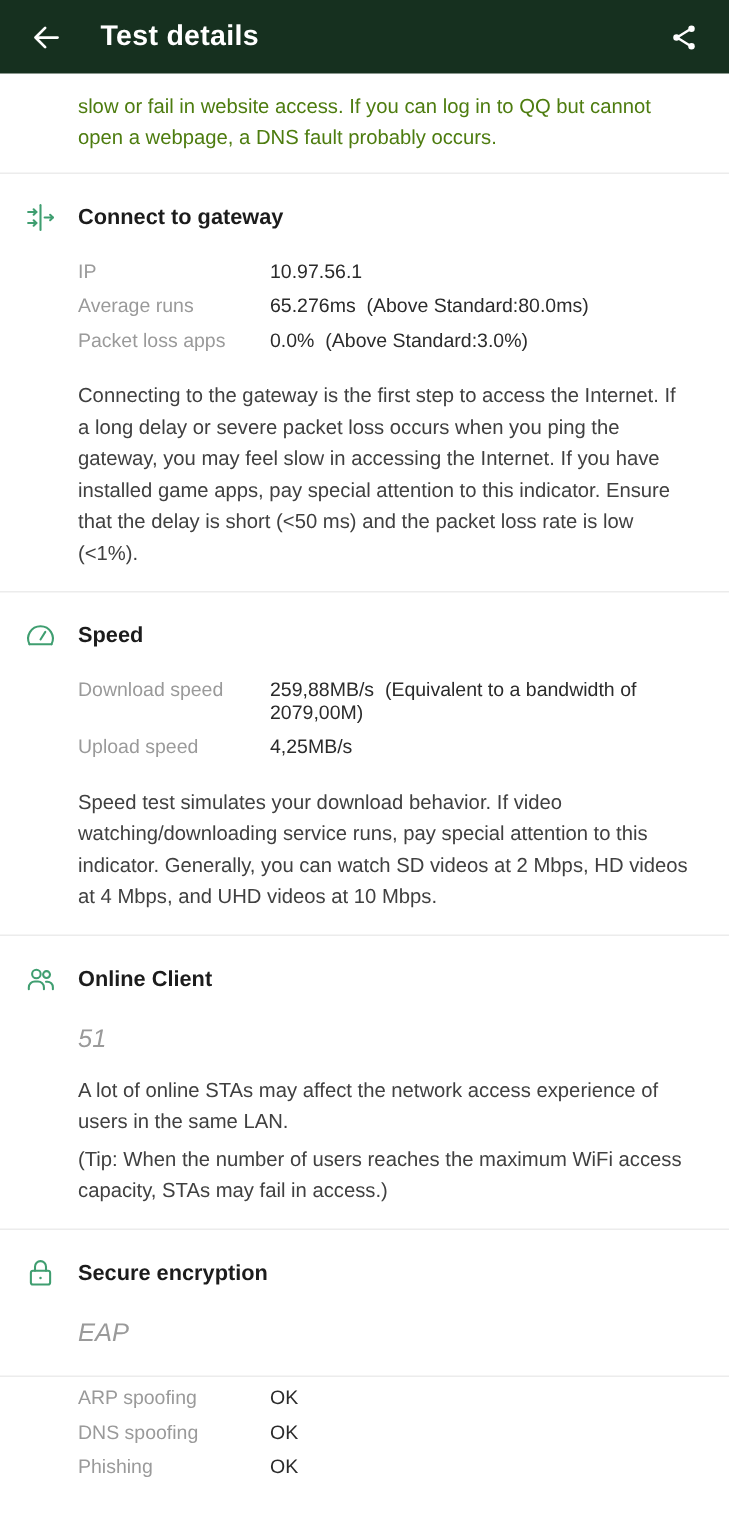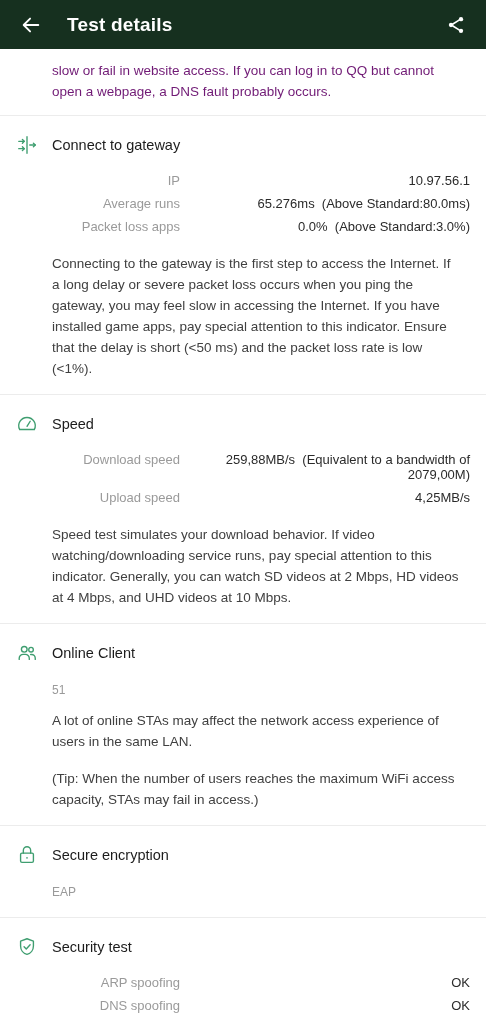--- a/index.html
+++ b/index.html
@@ -47,21 +47,21 @@
     transform: translateY(-50%);
     width: 28px; height: 28px;
     display: flex; align-items: center; justify-content: center;
     cursor: pointer;
   }
 
   
   .content { padding: 0; }
 
   .partial-text {
-    color: #701a75;
+    color: #4d7c0f;
     font-size: 13.5px;
     line-height: 21px;
     padding: 11px 52px 13px 52px;
   }
 
   .divider {
     height: 1px;
     background: #ececec;
     width: 100%;
   }
@@ -76,53 +76,54 @@
   }
   .sec-icon {
     width: 26px; height: 26px;
     flex: 0 0 26px;
     display: flex; align-items: center; justify-content: center;
   }
   .sec-title {
     font-size: 14.5px;
     color: #1c1c1c;
     margin-left: 12px;
-    font-weight: normal;
-  }
-
-  .rows { padding: 2px 0 6px 0; text-align: right; }
+    font-weight: bold;
+  }
+
+  .rows { padding: 2px 0 6px 0; }
   .row {
     display: flex;
     align-items: baseline;
     padding: 4px 16px 4px 52px;
     font-size: 13px;
   }
   .row .lbl {
     color: #9a9a9a;
     width: 128px;
     flex: 0 0 128px;
   }
   .row .val {
     color: #2b2b2b;
     flex: 1;
   }
 
   .single-val {
     color: #9a9a9a;
-    font-size: 12px;
+    font-size: 17px;
     padding: 8px 16px 4px 52px;
+    font-style: italic;
   }
 
   .desc {
     color: #404040;
     font-size: 13.5px;
     line-height: 21px;
     padding: 9px 26px 15px 52px;
   }
-  .desc p + p { margin-top: 16px; }
+  .desc p + p { margin-top: 4px; }
 
   
   .footer { padding-top: 18px; }
 </style>
 </head>
 <body>
 
 <div class="screen">
 
   <div class="appbar">
@@ -236,29 +237,20 @@
             <circle cx="12" cy="15.2" r="0.9" fill="#3f9e70" stroke="none"></circle>
           </svg>
         </span>
         <span class="sec-title">Secure encryption</span>
       </div>
       <div class="single-val" style="padding-bottom:18px;">EAP</div>
     </div>
     <div class="divider"></div>
 
     <div class="section">
-      <div class="sec-head">
-        <span class="sec-icon">
-          <svg width="22" height="22" viewBox="0 0 24 24" fill="none" stroke="#3f9e70" stroke-width="1.5" stroke-linecap="round" stroke-linejoin="round">
-            <path d="M12 3l7 2.6v5.2c0 4.4-2.9 8.2-7 9.2-4.1-1-7-4.8-7-9.2V5.6z"></path>
-            <polyline points="8.8 11.8 11.2 14.2 15.4 9.6"></polyline>
-          </svg>
-        </span>
-        <span class="sec-title">Security test</span>
-      </div>
       <div class="rows">
         <div class="row">
           <span class="lbl">ARP spoofing</span>
           <span class="val">OK</span>
         </div>
         <div class="row">
           <span class="lbl">DNS spoofing</span>
           <span class="val">OK</span>
         </div>
         <div class="row">

